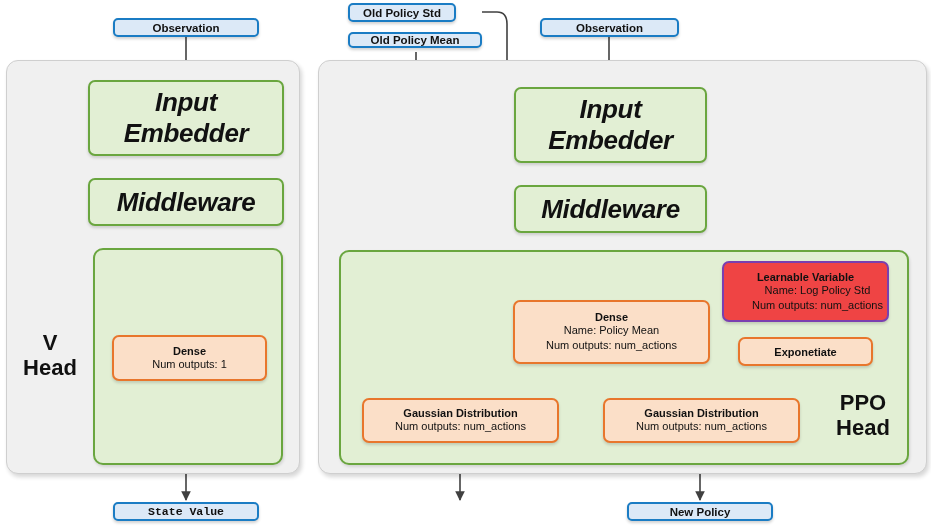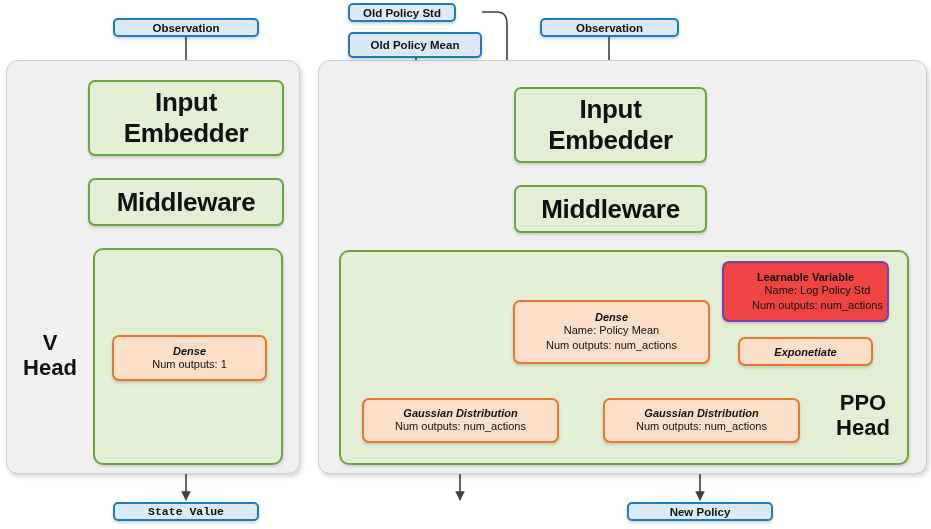--- a/index.html
+++ b/index.html
@@ -9,25 +9,25 @@
   svg{position:absolute;left:0;top:0;}
   .node{position:absolute;box-sizing:border-box;display:flex;flex-direction:column;
         align-items:center;justify-content:center;text-align:center;}
   
   .io{background:#dce9f7;border:2.5px solid #1a7cc4;border-radius:5px;
       font-size:11.5px;font-weight:bold;color:#111;
       box-shadow:0 2px 3px rgba(0,0,0,.18);}
   
   .mod{background:#e2efd4;border:2.5px solid #6aa63f;border-radius:7px;
        color:#111;box-shadow:0 2px 3px rgba(0,0,0,.15);}
-  .mod.big{font-size:26px;font-weight:bold;letter-spacing:-.3px;}
+  .mod.big{font-size:26px;font-weight:bold;letter-spacing:-.3px;font-style:italic;}
   
   .op{background:#fbdfc8;border:2.5px solid #e8762c;border-radius:7px;
       color:#111;font-size:11px;box-shadow:0 2px 3px rgba(0,0,0,.15);}
-  .op .t{font-weight:bold;font-style:italic;}
+  .op .t{font-weight:bold;}
   .op .l{font-weight:normal;line-height:1.35;}
   
   .var{background:#ef4444;border:2.5px solid #7a3fb0;border-radius:7px;
        color:#111;font-size:11px;box-shadow:0 2px 3px rgba(0,0,0,.15);}
   .var .t{font-weight:bold;}
   .var .l{font-weight:normal;line-height:1.35;padding-left:24px;}
   
   .panel{position:absolute;background:#f0f0f0;border:1.5px solid #cfcfcf;
          border-radius:12px;box-shadow:2px 3px 4px rgba(0,0,0,.16);}
   
@@ -107,21 +107,21 @@
   </div>
 
   <div class="node io z" style="left:113px;top:502px;width:146px;height:19px;font-family:Liberation Mono, monospace;">
     <span>State Value</span>
   </div>
 
   <div class="node io z" style="left:348px;top:3px;width:108px;height:19px;">
     <span>Old Policy Std</span>
   </div>
 
-  <div class="node io z" style="left:348px;top:32px;width:134px;height:26px;align-items:center;">
+  <div class="node io z" style="left:348px;top:32px;width:134px;height:16px;align-items:center;">
     <span>Old Policy Mean</span>
   </div>
 
   <div class="node io z" style="left:540px;top:18px;width:139px;height:19px;">
     <span>Observation</span>
   </div>
 
   <div class="node mod big z" style="left:514px;top:87px;width:193px;height:76px;">
     <span>Input Embedder</span>
   </div>

